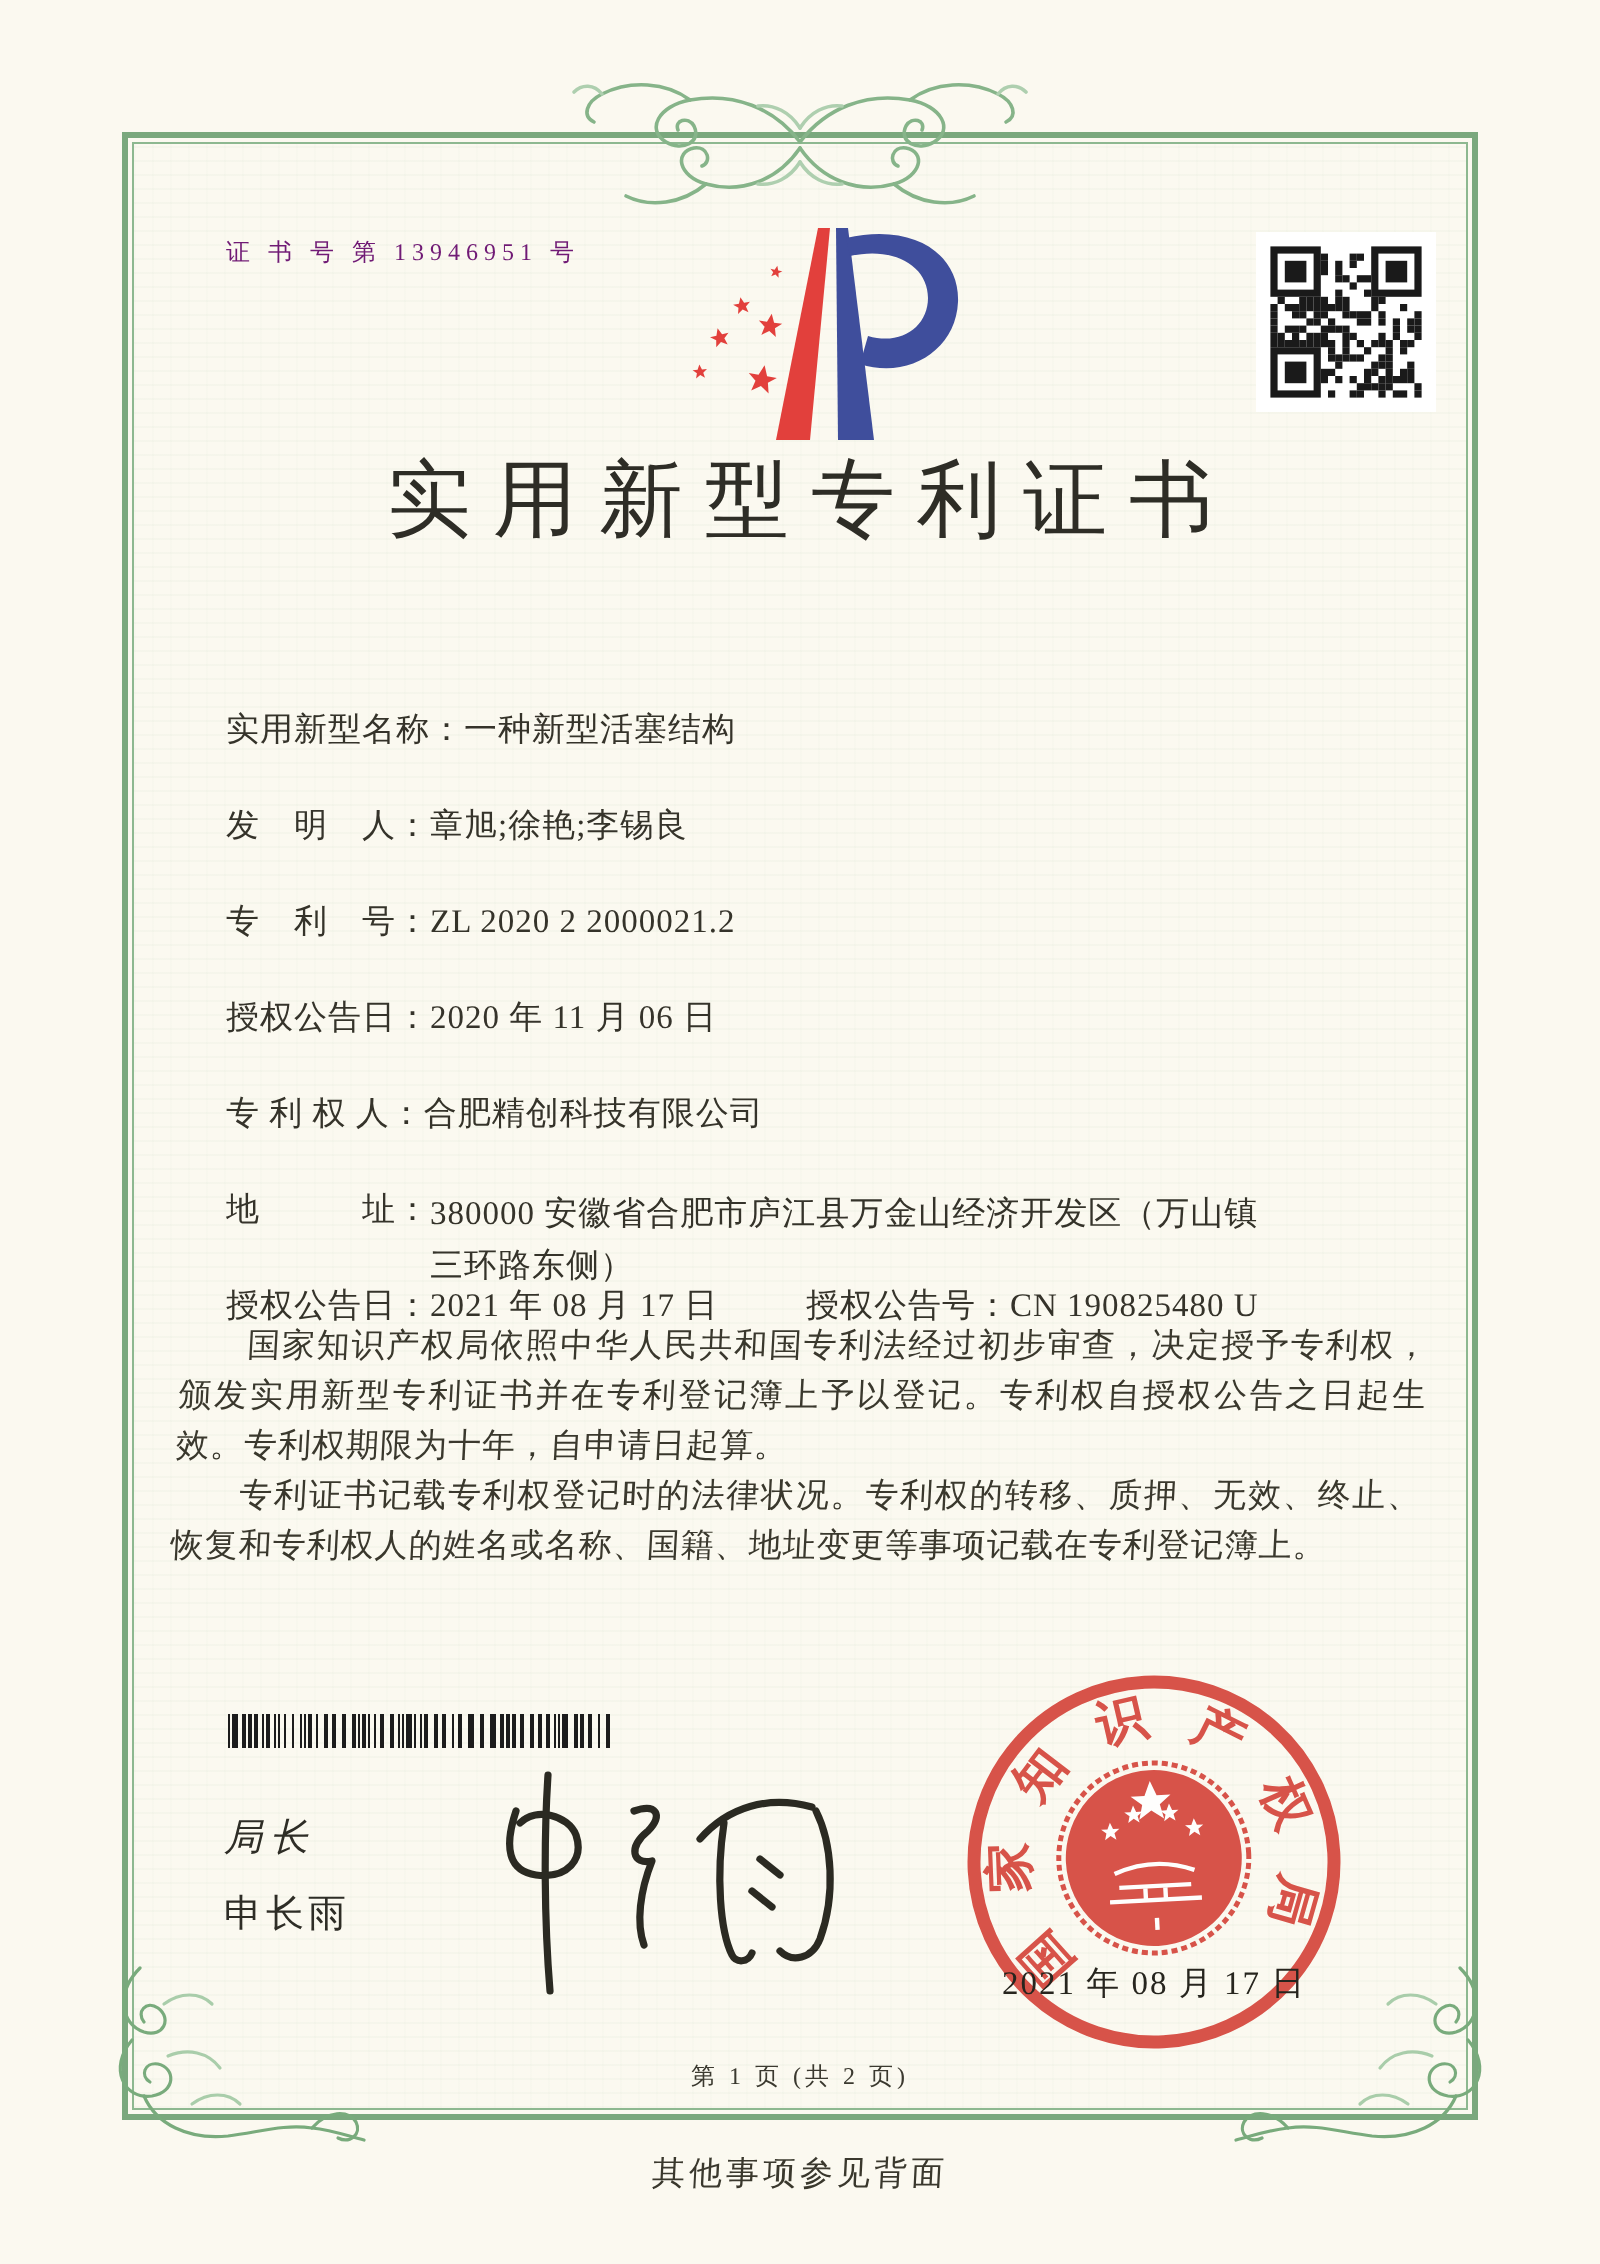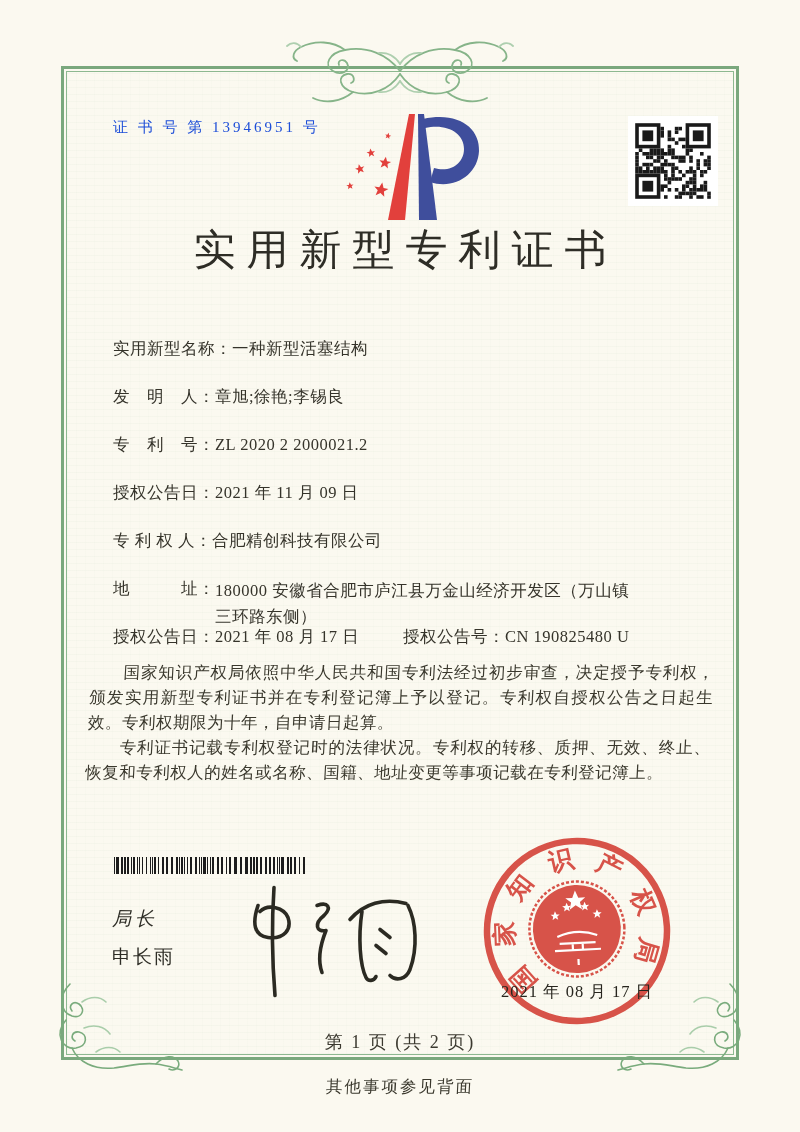--- a/index.html
+++ b/index.html
@@ -17,31 +17,31 @@
   }
   .frame-inner{
     position:absolute;left:2px;top:2px;right:2px;bottom:2px;
     border:1px solid #8db890;
     background:
       repeating-linear-gradient(0deg, rgba(150,185,150,0.055) 0 1px, transparent 1px 7px),
       repeating-linear-gradient(90deg, rgba(170,200,170,0.035) 0 1px, transparent 1px 9px);
   }
   
   .cert-no{
-    left:113px;top:118px;font-size:15px;letter-spacing:3px;color:#1d4ed8;
+    left:113px;top:118px;font-size:12px;letter-spacing:3px;color:#701a75;
   }
   .logo{left:338px;top:106px;width:150px;height:130px;}
   .qr{left:628px;top:116px;width:90px;height:90px;}
   .title{
     left:0;top:222px;width:100%;text-align:center;
     font-size:42px;font-weight:500;letter-spacing:11px;padding-left:11px;
     box-sizing:border-box;color:#2e2d26;
   }
   
-  .fields{left:113px;top:0;width:600px;height:1px;}
+  .fields{left:113px;top:16px;width:600px;height:1px;}
   .frow{position:absolute;font-size:16.5px;color:#35332a;white-space:nowrap;}
   .frow .lab{letter-spacing:0.5px;}
   .frow .val{letter-spacing:0.5px;}
   .frow.addr .val{
     display:inline-block;width:424px;white-space:normal;
     vertical-align:top;line-height:26px;
   }
   .f0{top:338px;} .f1{top:386px;} .f2{top:434px;} .f3{top:482px;}
   .f4{top:530px;} .f5{top:578px;} .f6{top:626px;} .f7{top:626px;left:290px;}
   
@@ -59,21 +59,21 @@
   .sig-name{left:112px;top:944px;font-family:"Liberation Sans","DejaVu Sans",sans-serif;
     font-size:19px;letter-spacing:2px;color:#2e2d26;}
   .sig-hand{left:222px;top:876px;width:215px;height:128px;}
   
   .seal{left:477px;top:831px;width:200px;height:200px;opacity:0.93;transform:rotate(-3deg);}
   .seal-date{
     left:477px;top:981px;width:200px;text-align:center;
     font-size:16.5px;color:#27251e;letter-spacing:1px;z-index:5;
   }
   
-  .page-info{left:0;top:1030px;width:100%;text-align:center;font-size:18px;color:#3b392f;letter-spacing:2px;}
+  .page-info{left:0;top:1030px;width:100%;text-align:center;font-size:12px;color:#3b392f;letter-spacing:2px;}
   .back-note{left:0;top:1076px;width:100%;text-align:center;font-size:16.5px;color:#3a382d;
     transform:skewX(-3deg);letter-spacing:2px;}
   
   .orn-top{left:283px;top:34px;width:234px;height:74px;}
   .orn-bl{left:56px;top:982px;width:135px;height:95px;}
   .orn-br{left:609px;top:982px;width:135px;height:95px;transform:scaleX(-1);}
 </style>
 </head>
 <body>
 
@@ -291,23 +291,23 @@
     <rect x="3" y="17" width="5" height="5" fill="#fff"></rect>
     <rect x="4" y="18" width="3" height="3" fill="#1a1a1a"></rect>
   </svg>
 
 <div class="abs title">实用新型专利证书</div>
 
 <div class="abs fields">
   <div class="frow f0"><span class="lab">实用新型名称：</span><span class="val">一种新型活塞结构</span></div>
   <div class="frow f1"><span class="lab">发　明　人：</span><span class="val">章旭;徐艳;李锡良</span></div>
   <div class="frow f2"><span class="lab">专　利　号：</span><span class="val">ZL 2020 2 2000021.2</span></div>
-  <div class="frow f3"><span class="lab">授权公告日：</span><span class="val">2021 年 11 月 09 日</span></div>
+  <div class="frow f3"><span class="lab">授权公告日：</span><span class="val">2020 年 11 月 06 日</span></div>
   <div class="frow f4"><span class="lab">专 利 权 人：</span><span class="val">合肥精创科技有限公司</span></div>
-  <div class="frow f5 addr"><span class="lab">地　　　址：</span><span class="val">180000 安徽省合肥市庐江县万金山经济开发区（万山镇三环路东侧）</span></div>
+  <div class="frow f5 addr"><span class="lab">地　　　址：</span><span class="val">380000 安徽省合肥市庐江县万金山经济开发区（万山镇三环路东侧）</span></div>
   <div class="frow f6"><span class="lab">授权公告日：</span><span class="val">2021 年 08 月 17 日</span></div>
   <div class="frow f7"><span class="lab">授权公告号：</span><span class="val">CN 190825480 U</span></div>
 </div>
 
 <div class="abs paras">
   <p>国家知识产权局依照中华人民共和国专利法经过初步审查，决定授予专利权，颁发实用新型专利证书并在专利登记簿上予以登记。专利权自授权公告之日起生效。专利权期限为十年，自申请日起算。</p>
   <p>专利证书记载专利权登记时的法律状况。专利权的转移、质押、无效、终止、恢复和专利权人的姓名或名称、国籍、地址变更等事项记载在专利登记簿上。</p>
 </div>
 
 <div class="abs barcode" id="barcode"><i style="width: 1px; margin-right: 1px;"></i><i style="width: 3px; margin-right: 2px;"></i><i style="width: 2px; margin-right: 1px;"></i><i style="width: 2px; margin-right: 1px;"></i><i style="width: 2px; margin-right: 2px;"></i><i style="width: 1px; margin-right: 1px;"></i><i style="width: 2px; margin-right: 2px;"></i><i style="width: 1px; margin-right: 1px;"></i><i style="width: 1px; margin-right: 2px;"></i><i style="width: 1px; margin-right: 3px;"></i><i style="width: 1px; margin-right: 3px;"></i><i style="width: 1px; margin-right: 1px;"></i><i style="width: 1px; margin-right: 1px;"></i><i style="width: 2px; margin-right: 2px;"></i><i style="width: 1px; margin-right: 3px;"></i><i style="width: 2px; margin-right: 2px;"></i><i style="width: 2px; margin-right: 3px;"></i><i style="width: 2px; margin-right: 3px;"></i><i style="width: 2px; margin-right: 1px;"></i><i style="width: 1px; margin-right: 1px;"></i><i style="width: 2px; margin-right: 1px;"></i><i style="width: 1px; margin-right: 2px;"></i><i style="width: 1px; margin-right: 2px;"></i><i style="width: 2px; margin-right: 3px;"></i><i style="width: 2px; margin-right: 2px;"></i><i style="width: 1px; margin-right: 1px;"></i><i style="width: 1px; margin-right: 1px;"></i><i style="width: 3px; margin-right: 1px;"></i><i style="width: 1px; margin-right: 2px;"></i><i style="width: 1px; margin-right: 1px;"></i><i style="width: 2px; margin-right: 3px;"></i><i style="width: 2px; margin-right: 2px;"></i><i style="width: 2px; margin-right: 3px;"></i><i style="width: 1px; margin-right: 2px;"></i><i style="width: 2px; margin-right: 3px;"></i><i style="width: 3px; margin-right: 3px;"></i><i style="width: 2px; margin-right: 3px;"></i><i style="width: 3px; margin-right: 2px;"></i><i style="width: 2px; margin-right: 1px;"></i><i style="width: 2px; margin-right: 1px;"></i><i style="width: 2px; margin-right: 2px;"></i><i style="width: 2px; margin-right: 3px;"></i><i style="width: 2px; margin-right: 2px;"></i><i style="width: 2px; margin-right: 2px;"></i><i style="width: 2px; margin-right: 2px;"></i><i style="width: 1px; margin-right: 1px;"></i><i style="width: 1px; margin-right: 1px;"></i><i style="width: 3px; margin-right: 3px;"></i><i style="width: 2px; margin-right: 1px;"></i><i style="width: 2px; margin-right: 2px;"></i><i style="width: 2px; margin-right: 3px;"></i><i style="width: 1px; margin-right: 3px;"></i><i style="width: 2px; margin-right: 2px;"></i></div>

